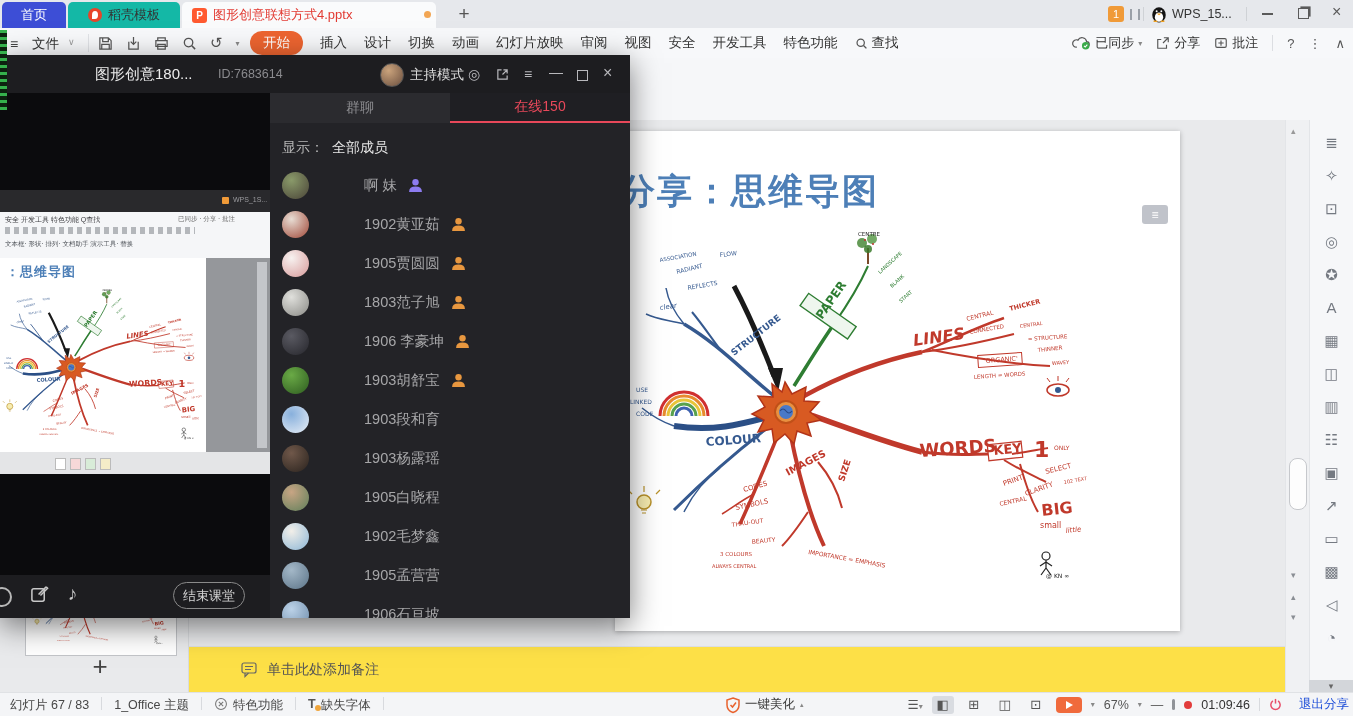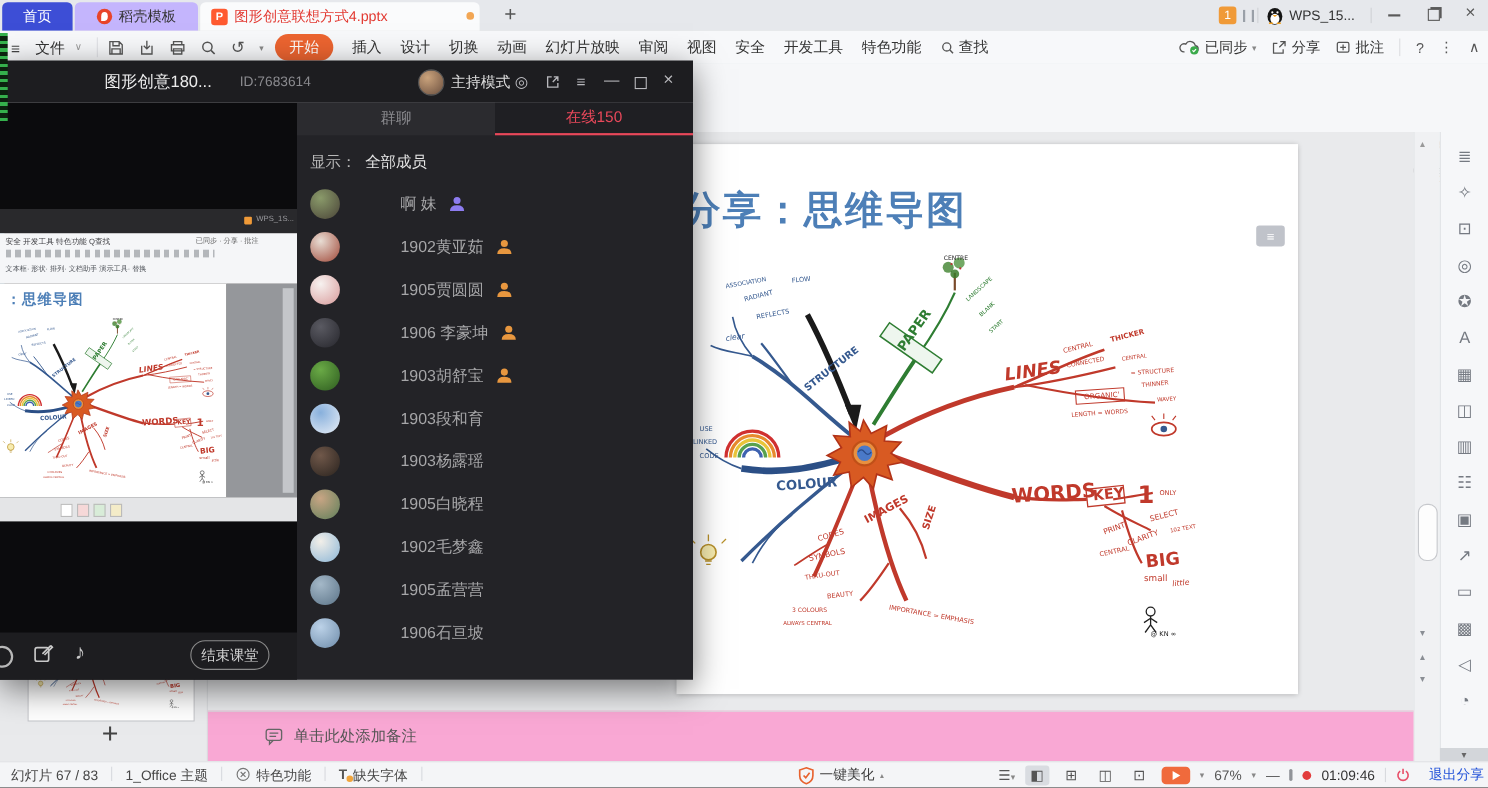--- a/index.html
+++ b/index.html
@@ -3,21 +3,21 @@
 <meta charset="utf-8">
 <style>
   html,body{margin:0;padding:0;background:#2a2a2a;}
   #app{position:relative;width:1353px;height:716px;overflow:hidden;background:#e9eaec;
        font-family:"Liberation Sans","DejaVu Sans",sans-serif;-webkit-font-smoothing:antialiased;}
   .abs{position:absolute;}
   
   .tabbar{left:0;top:0;width:1353px;height:28px;background:#e6e8ec;border-bottom:1px solid #d7d9dd;}
   .tab{height:26px;top:2px;display:flex;align-items:center;justify-content:center;font-size:13px;border-radius:5px 5px 0 0;gap:6px;}
   .tab-home{left:2px;width:64px;background:#3d4ed6;color:#fff;}
-  .tab-template{left:68px;width:112px;background:#c4b5fd;color:#333;}
+  .tab-template{left:68px;width:112px;background:#14b8a6;color:#333;}
   .tab-doc{left:182px;width:254px;background:#fafbfc;color:#e23a32;justify-content:flex-start;padding-left:10px;box-sizing:border-box;}
   .tpl-logo{width:14px;height:14px;border-radius:50%;background:#e8442a;position:relative;flex:none;}
   .tpl-logo:after{content:"";position:absolute;left:4px;top:3px;width:6px;height:8px;border-radius:50% 50% 50% 0;background:#fff;}
   .doc-logo{width:15px;height:15px;border-radius:3px;background:#ff5a30;color:#fff;font-size:10px;font-weight:bold;
             display:flex;align-items:center;justify-content:center;flex:none;}
   .unsaved-dot{left:424px;top:11px;width:7px;height:7px;border-radius:50%;background:#f2a654;}
   .tab-plus{left:452px;top:2px;width:24px;height:24px;font-size:19px;color:#555;display:flex;align-items:center;justify-content:center;}
   .tray-badge{left:1108px;top:6px;width:16px;height:16px;background:#f09a38;border-radius:3px;color:#fff;font-size:11px;
               display:flex;align-items:center;justify-content:center;}
   .tray-bars{left:1130px;top:9px;width:6px;height:11px;border-left:2px solid #9aa0a8;border-right:2px solid #9aa0a8;}
@@ -63,21 +63,21 @@
   .sc-nav{left:1291px;font-size:9px;color:#8a8e94;}
   .rightpanel{left:1309px;top:120px;width:44px;height:560px;background:#f6f7f9;border-left:1px solid #e3e5e8;box-sizing:border-box;}
   .rp-icons{padding-top:8px;}
   .rp-icons span{display:block;height:33px;line-height:30px;text-align:center;font-size:15px;color:#757a82;}
   .rp-footer{left:1309px;top:680px;width:44px;height:12px;background:#d3d6da;color:#666;font-size:9px;
              display:flex;align-items:center;justify-content:center;}
   
   .thumb{left:25px;top:596px;width:150px;height:58px;background:#fff;border:1px solid #c2c4c8;overflow:hidden;}
   .plus-btn{left:84px;top:650px;width:32px;height:32px;font-size:26px;color:#444;display:flex;align-items:center;justify-content:center;}
   .v-div{left:188px;top:618px;width:1px;height:74px;background:#d9dbde;}
-  .notesbar{left:189px;top:646px;width:1096px;height:46px;background:#f9a8d4;border-top:1px solid #dcdee1;box-sizing:border-box;
+  .notesbar{left:189px;top:646px;width:1096px;height:46px;background:#fde047;border-top:1px solid #dcdee1;box-sizing:border-box;
             display:flex;align-items:center;padding-left:52px;gap:10px;font-size:14px;color:#555;}
   
   .statusbar{left:0;top:692px;width:1353px;height:24px;background:#f4f5f7;border-top:1px solid #e0e2e5;box-sizing:border-box;
              font-size:12.5px;color:#474747;}
   .sb-left{left:10px;top:4px;height:23px;display:flex;align-items:flex-start;}
   .sb-left .sep{width:1px;height:13px;background:#d8dade;margin:0 12px;}
   .tfont{position:relative;font-weight:bold;color:#555;margin-right:5px;}
   .tfont i{position:absolute;right:-5px;bottom:0;width:6px;height:6px;border-radius:50%;background:#f0a53c;}
   .sb-beautify{left:726px;top:0;height:23px;display:flex;align-items:center;gap:5px;color:#3c3c3c;}
   .sb-right{right:4px;top:0;height:23px;display:flex;align-items:center;gap:9px;color:#555;}
@@ -601,20 +601,28 @@
           </div>
           <div class="mrow">
             <span class="avatar" style="background: radial-gradient(circle at 35% 30%, rgb(247, 242, 240), rgb(216, 154, 154));"></span>
             <span class="mname">1905贾圆圆</span>
             <svg width="15" height="15" viewBox="0 0 14 14">
               <circle cx="7" cy="4" r="3" fill="#e8973f"></circle>
               <path d="M1,13 Q1,8 7,8 Q13,8 13,13 Z" fill="#e8973f"></path>
             </svg>
           </div>
           <div class="mrow">
+            <span class="avatar" style="background: radial-gradient(circle at 35% 30%, rgb(224, 224, 220), rgb(138, 138, 134));"></span>
+            <span class="mname">1803范子旭</span>
+            <svg width="15" height="15" viewBox="0 0 14 14">
+              <circle cx="7" cy="4" r="3" fill="#e8973f"></circle>
+              <path d="M1,13 Q1,8 7,8 Q13,8 13,13 Z" fill="#e8973f"></path>
+            </svg>
+          </div>
+          <div class="mrow">
             <span class="avatar" style="background: radial-gradient(circle at 35% 30%, rgb(90, 90, 98), rgb(38, 38, 44));"></span>
             <span class="mname">1906 李豪坤</span>
             <svg width="15" height="15" viewBox="0 0 14 14">
               <circle cx="7" cy="4" r="3" fill="#e8973f"></circle>
               <path d="M1,13 Q1,8 7,8 Q13,8 13,13 Z" fill="#e8973f"></path>
             </svg>
           </div>
           <div class="mrow">
             <span class="avatar" style="background: radial-gradient(circle at 35% 30%, rgb(106, 170, 70), rgb(46, 92, 32));"></span>
             <span class="mname">1903胡舒宝</span>

